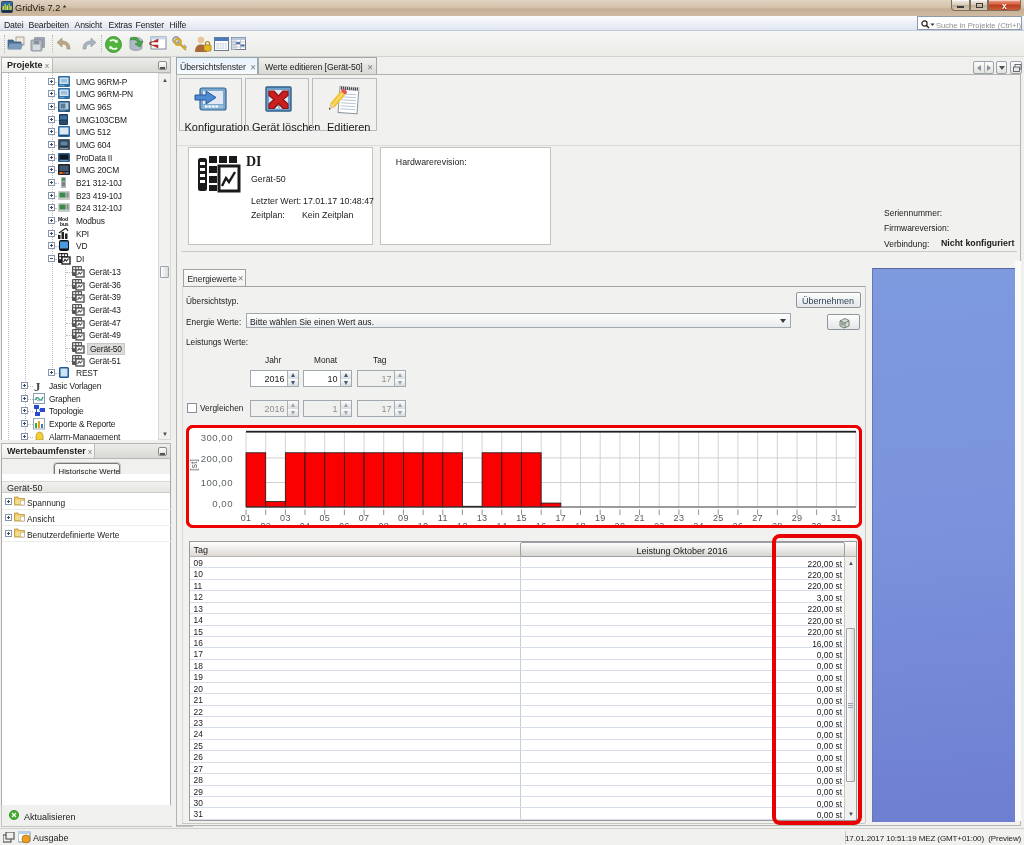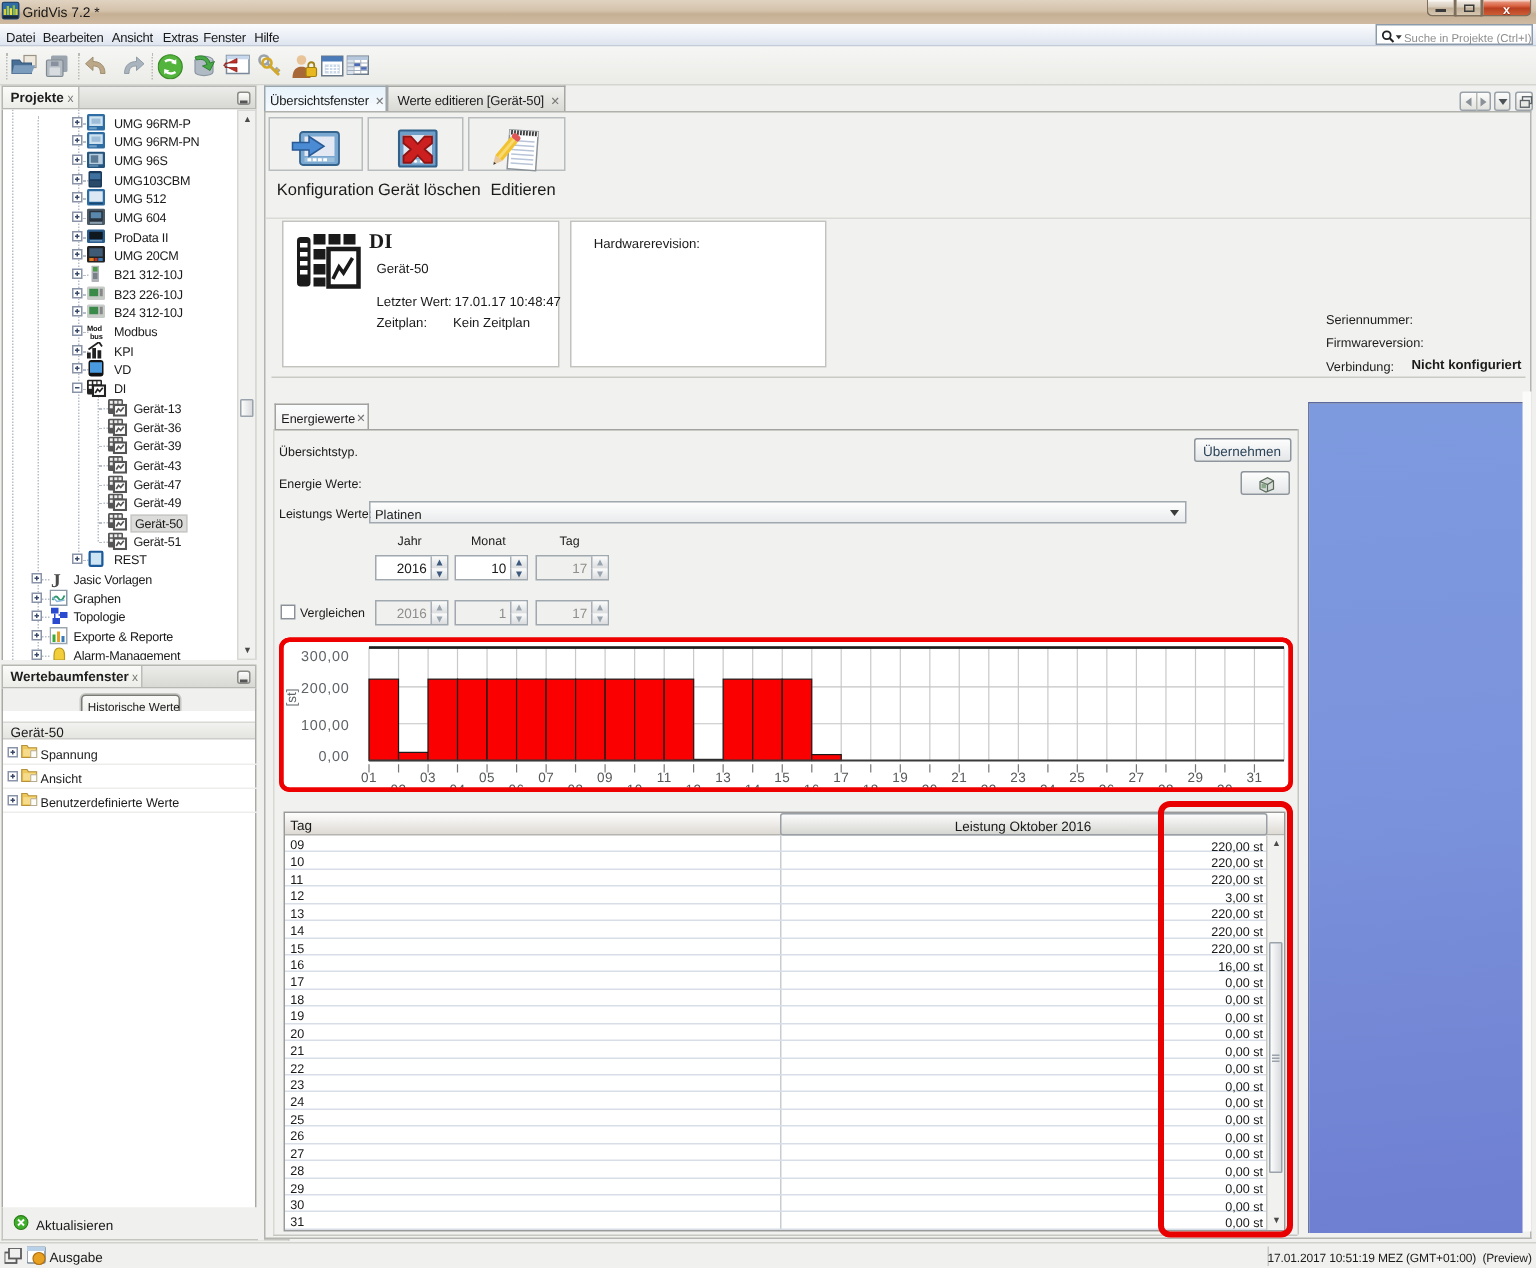--- a/index.html
+++ b/index.html
@@ -48,21 +48,21 @@
 .sbtrack { position:absolute; background:#f1f1ef; border:1px solid #d8d8d4; }
 .sbthumb { position:absolute; background:linear-gradient(90deg,#fdfdfd,#d8dadc); border:1px solid #9aa2ac; border-radius:1px; }
 .arr { position:absolute; font-size:6px; color:#4a4a4a; line-height:6px; }
 
 #wbcontent { position:absolute; left:1px; top:474px; width:170px; height:331px; background:#fff; border-left:1px solid #a9a9a5; border-right:1px solid #a9a9a5; }
 .wrow { position:absolute; left:0; width:170px; height:16px; border-bottom:1px solid #ededeb; font-size:8.4px; }
 
 #maintabs { position:absolute; left:176px; top:57px; width:845px; height:17px; }
 .mtab { position:absolute; top:0; height:17px; font-size:8.7px; letter-spacing:-0.1px; border:1px solid #a6a6a2; border-bottom:none; }
 #docarea { position:absolute; left:176px; top:74px; width:845px; height:752px; background:#f1f1ef; border-left:1px solid #b4b4b0; border-right:1px solid #b4b4b0; border-bottom:1px solid #b4b4b0; border-top:1px solid #b0b0ac; }
-.bigbtn { position:absolute; top:3px; height:36px; border:1px solid #b9bcbe; background:transparent; text-align:center; font-size:11px; color:#1a1a1a; }
+.bigbtn { position:absolute; top:3px; height:53px; border:1px solid #b9bcbe; background:transparent; text-align:center; font-size:11px; color:#1a1a1a; }
 .infobox { position:absolute; top:0px; height:98px; background:#fff; border:1px solid #c2c2be; font-size:8.8px; }
 
 .flabel { position:absolute; white-space:nowrap; font-size:8.3px; color:#1a1a1a; }
 .combo { position:absolute; height:15px; border:1px solid #a0a8b0; background:linear-gradient(#fefefe,#e9ebec); font-size:9px; }
 .combo span { position:absolute; left:3px; top:3px; font-size:8.6px; }
 .combo .ar { position:absolute; right:1px; top:1px; width:11px; height:11px; }
 .combo .ar:after { content:""; position:absolute; left:2px; top:4px; border:3px solid transparent; border-top:4px solid #3a3a3a; }
 .spin { position:absolute; width:49px; height:17px; border:1px solid #a0a8b0; background:#fff; }
 .spin .v { position:absolute; right:13px; top:3px; font-size:9px; }
 .spin .btns { position:absolute; right:0; top:0; width:11px; height:15px; }
@@ -314,21 +314,21 @@
 <div class="ti" style="left:0;top:116.7px;width:170px">
       <div class="hstub" style="left:53px;width:4px;top:6px"></div>
       <div class="exp plus" style="left:46px;top:2px">
         <i></i>
       </div>
       <div class="abs" style="left:56px;top:0px"><svg width="13" height="12">
           <rect x="0" y="1" width="12" height="9" rx="1" fill="#c8ccc8"></rect>
           <rect x="1.5" y="2.5" width="6" height="5" fill="#3a8a4a"></rect>
           <rect x="8.5" y="2.5" width="2" height="5" fill="#888"></rect>
         </svg></div>
-      <div class="lbl" style="left:74px">B23 226-10J</div>
+      <div class="lbl" style="left:74px">B23 419-10J</div>
     </div>
 <div class="ti" style="left:0;top:129.4px;width:170px">
       <div class="hstub" style="left:53px;width:4px;top:6px"></div>
       <div class="exp plus" style="left:46px;top:2px">
         <i></i>
       </div>
       <div class="abs" style="left:56px;top:0px"><svg width="13" height="12">
           <rect x="0" y="1" width="12" height="9" rx="1" fill="#c8ccc8"></rect>
           <rect x="1.5" y="2.5" width="6" height="5" fill="#3a8a4a"></rect>
           <rect x="8.5" y="2.5" width="2" height="5" fill="#888"></rect>
@@ -760,32 +760,32 @@
 <div class="abs" style="left:5px;top:210.5px;width:684px;height:0;border-top:1px solid #a2a29e"></div>
 <div class="abs" style="left:687.5px;top:211px;width:0;height:537px;border-left:1px solid #c6c6c2"></div>
 <div class="abs" style="left:5px;top:211px;width:0;height:537px;border-left:1px solid #d8d8d4"></div>
 <div class="abs" style="left:5px;top:748px;width:683px;height:0;border-top:1px solid #c6c6c2"></div>
 
 <div class="flabel" style="left:9px;top:221px">Übersichtstyp.</div>
 <div class="abs" style="left:618.5px;top:217px;width:65px;height:16px;border:1px solid #8e959c;border-radius:2px;background:linear-gradient(#fdfdfd,#e4e6e8);text-align:center">
 <div style="margin-top:3px;color:#2c4458">Übernehmen</div>
     </div>
 <div class="flabel" style="left:9px;top:241.5px">Energie Werte:</div>
+<div class="combo" style="left:69px;top:238px;width:545px">
+      <span>Bitte wählen Sie einen Wert aus.</span>
+      <div class="ar"></div>
+    </div>
 <div class="abs" style="left:650px;top:238.5px;width:33px;height:16px;border:1px solid #8e959c;border-radius:2px;background:linear-gradient(#fdfdfd,#e4e6e8)">
 <svg class="abs" style="left:10px;top:2px" width="13" height="12">
         <path d="M2 4 L7 1.5 L11 3.5 L11 9 L6 11 L2 9 Z" fill="#d8dcd8" stroke="#5a6a5a" stroke-width="0.8"></path>
         <path d="M2 4 L7 6 L11 3.5 M7 6 L7 11" fill="none" stroke="#5a6a5a" stroke-width="0.8"></path>
         <rect x="3" y="5.5" width="3" height="3" fill="#8aa88a"></rect>
       </svg>
     </div>
 <div class="flabel" style="left:9px;top:262px">Leistungs Werte:</div>
-<div class="combo" style="left:69px;top:258.5px;width:545px">
-      <span>Platinen</span>
-      <div class="ar"></div>
-    </div>
 <div class="flabel" style="left:88px;top:280px">Jahr</div>
 <div class="flabel" style="left:137px;top:280px">Monat</div>
 <div class="flabel" style="left:196px;top:280px">Tag</div>
 <div class="spin" style="left:72.5px;top:295px">
 <div class="v">2016</div>
 <div class="btns">
 <div class="b" style="top:0">
           <div class="uar" style="top:2px;border-bottom:4px solid #3d5a7e"></div>
         </div>
 <div class="b" style="top:8px;height:7px">

